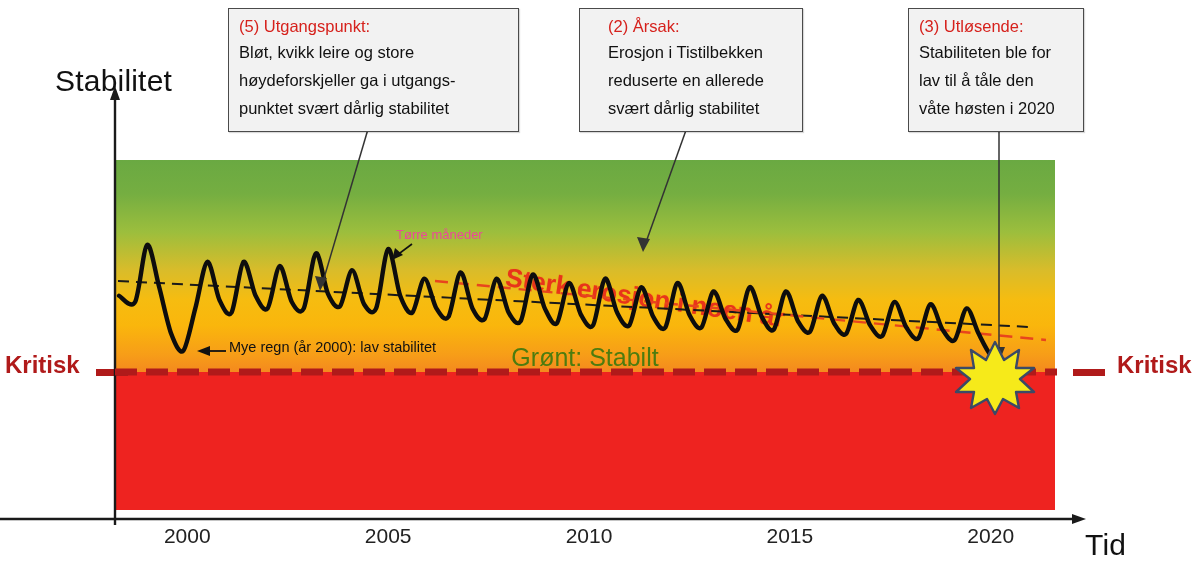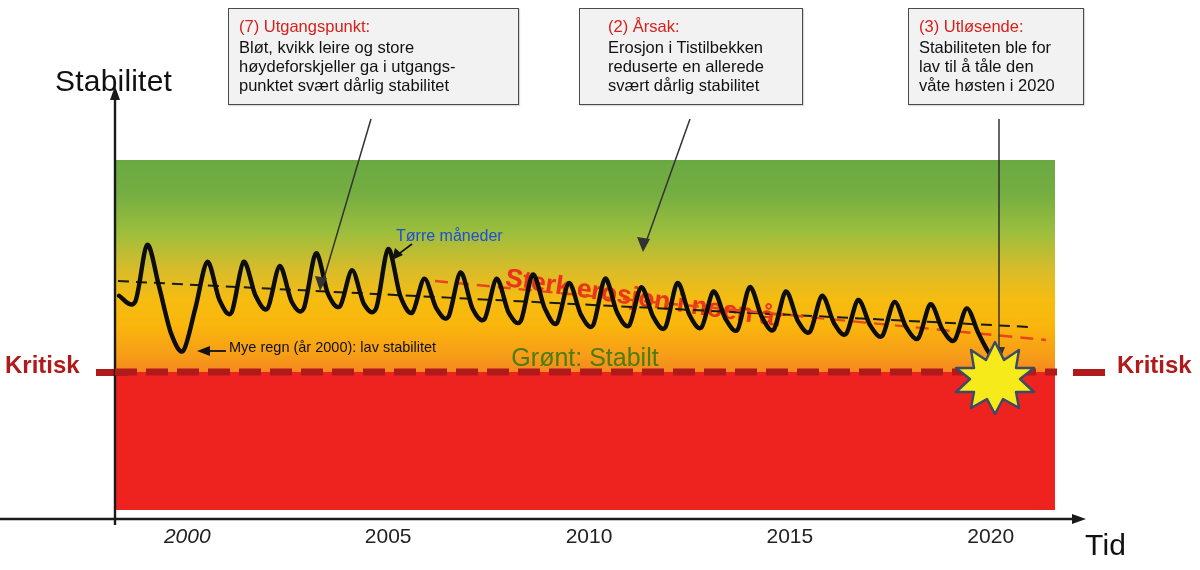--- a/index.html
+++ b/index.html
@@ -29,27 +29,27 @@
   #kritisk-dash-left{left:96px;}
   #kritisk-dash-right{left:1073px;}
 
   
   .tick{position:absolute;top:524px;font-size:21px;color:#222;transform:translateX(-50%);}
 
   
   .callout{position:absolute;background:#f2f2f2;border:1.6px solid #4a4a4a;
      box-shadow:1px 1px 1px rgba(0,0,0,.15);padding:7px 10px 9px 10px;box-sizing:border-box;}
   .callout .ct{color:#d6211c;font-size:16.5px;line-height:21px;margin-bottom:1px;white-space:nowrap;}
-  .callout .cb{color:#111;font-size:16.5px;line-height:19px;white-space:pre-line;}
+  .callout .cb{color:#111;font-size:16.5px;line-height:28px;white-space:pre-line;}
   #callout-1{left:228px;top:8px;width:291px;}
   #callout-2{left:579px;top:8px;width:224px;padding-left:28px;}
   #callout-3{left:908px;top:8px;width:176px;}
 
   
-  #ann-dry{position:absolute;left:396px;top:227px;font-size:16px;color:#1d4ed8;white-space:nowrap;}
+  #ann-dry{position:absolute;left:396px;top:227px;font-size:13px;color:#ec4899;white-space:nowrap;}
   #ann-rain{position:absolute;left:229px;top:339px;font-size:14.5px;color:#111;white-space:nowrap;}
   #ann-erosion{position:absolute;left:508px;top:262px;font-size:26px;font-weight:bold;color:#e8341a;
       white-space:nowrap;transform:rotate(8.4deg);transform-origin:left top;
       text-shadow:0 0 1px rgba(232,52,26,.4);}
 
   svg{position:absolute;left:0;top:0;width:1200px;height:570px;overflow:visible;pointer-events:none;}
 </style>
 </head>
 <body>
 
@@ -63,21 +63,21 @@
   </div>
 
   <div id="y-axis-label" class="axis-label">Stabilitet</div>
   <div id="x-axis-label" class="axis-label">Tid</div>
 
   <div id="kritisk-left" class="kritisk">Kritisk</div>
   <div id="kritisk-dash-left" class="kritisk-dash"></div>
   <div id="kritisk-right" class="kritisk">Kritisk</div>
   <div id="kritisk-dash-right" class="kritisk-dash"></div>
 
-  <div class="tick" style="left: 187.308px; font-style: italic;">2000</div>
+  <div class="tick" style="left: 187.308px;">2000</div>
   <div class="tick" style="left: 388.162px;">2005</div>
   <div class="tick" style="left: 589.017px;">2010</div>
   <div class="tick" style="left: 789.872px;">2015</div>
   <div class="tick" style="left: 990.726px;">2020</div>
 
   <div id="ann-dry">Tørre måneder</div>
   <div id="ann-rain">Mye regn (år 2000): lav stabilitet</div>
   <div id="ann-erosion">Sterk erosjon i noen år</div>
 
   <svg id="vec" viewBox="0 0 1200 570" xmlns="http://www.w3.org/2000/svg">
@@ -109,21 +109,21 @@
       <line x1="412" y1="244" x2="396" y2="256" stroke="#111" stroke-width="1.6"></line>
       <polygon points="392,260 395,248 403,255" fill="#111"></polygon>
       <line x1="226" y1="351" x2="205" y2="351" stroke="#111" stroke-width="1.8"></line>
       <polygon points="197,351 210,346 210,356" fill="#111"></polygon>
     </g>
 
     <polygon points="995,342 1004,360 1019,350 1016,368 1034,368 1020,379 1034,392 1016,392 1019,408 1003,399 995,414 987,399 971,408 974,392 956,392 970,379 956,368 974,368 971,350 986,360" fill="#f6ea1a" stroke="#3b4a66" stroke-width="2.4" stroke-linejoin="round"></polygon>
   </svg>
 
   <div id="callout-1" class="callout">
-    <div class="ct">(7) Utgangspunkt:</div>
+    <div class="ct">(5) Utgangspunkt:</div>
     <div class="cb">Bløt, kvikk leire  og store
 høydeforskjeller ga i utgangs-
 punktet svært dårlig stabilitet</div>
   </div>
   <div id="callout-2" class="callout">
     <div class="ct">(2) Årsak:</div>
     <div class="cb">Erosjon i Tistilbekken
 reduserte en allerede
 svært dårlig stabilitet</div>
   </div>

